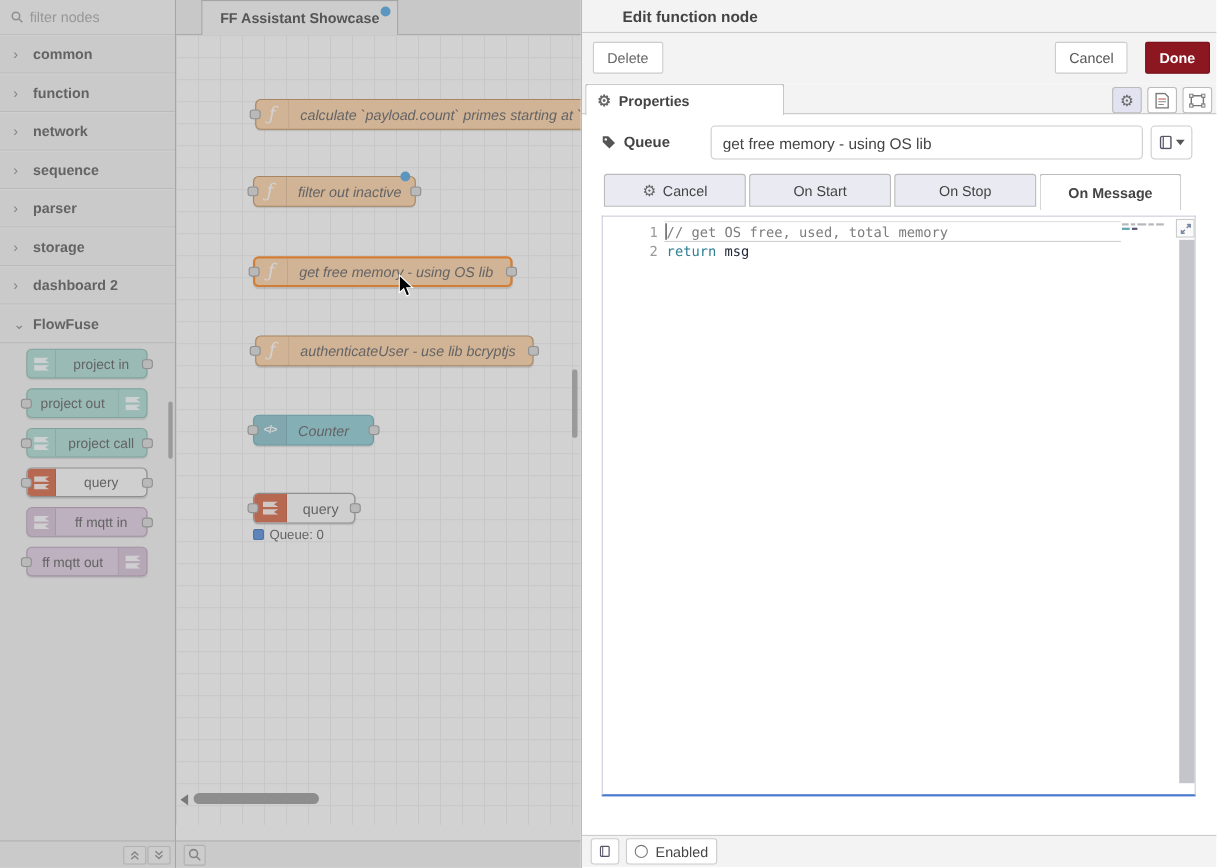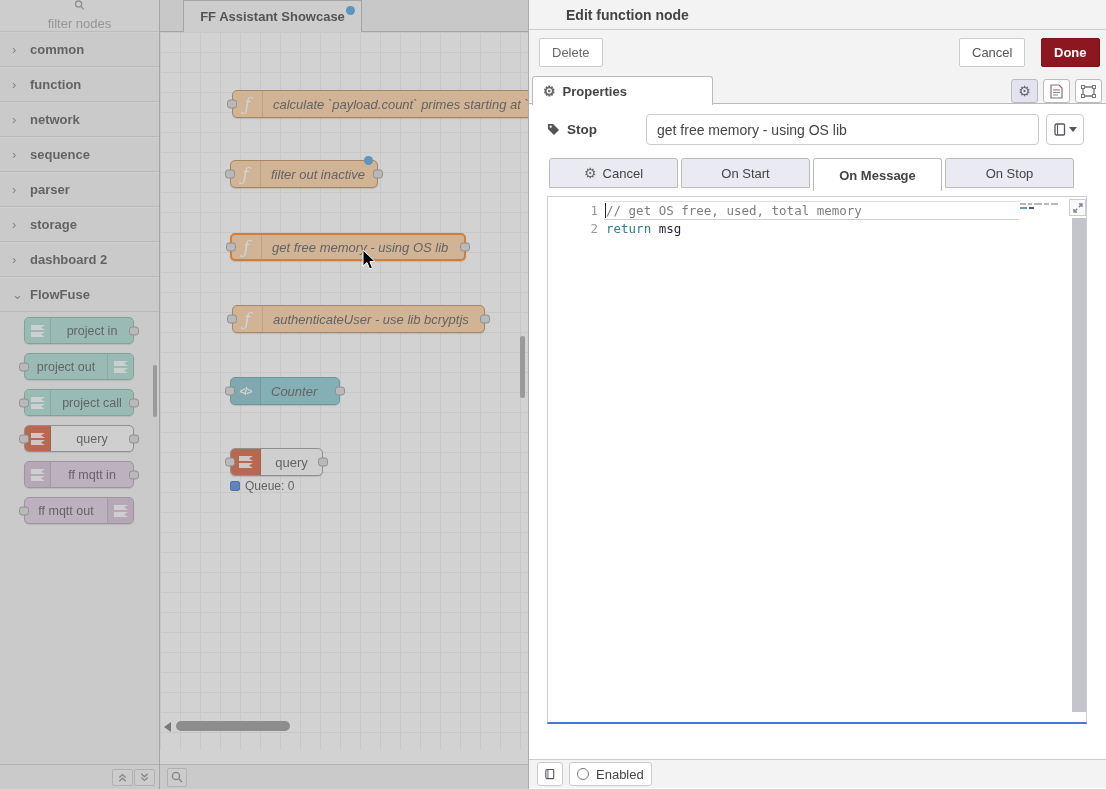--- a/index.html
+++ b/index.html
@@ -2,21 +2,21 @@
 <html><head>
 <meta charset="utf-8">
 <style>
   * { margin:0; padding:0; box-sizing:border-box; }
   html,body { width:1106px; height:789px; overflow:hidden; }
   body { font-family:"Liberation Sans", sans-serif; font-size:13px; color:#444; background:#fff; }
   .app { position:relative; width:1106px; height:789px; background:#fff; }
 
   
   .palette { position:absolute; left:0; top:0; width:160px; height:789px; background:#f3f3f3; border-right:1px solid #bbb; }
-  .palette-search { height:32px; display:flex; align-items:center; gap:6px; padding:0 10px; background:#f7f7f7; border-bottom:1px solid #ddd;flex-direction:column; }
+  .palette-search { height:32px; display:flex; align-items:center; gap:6px; padding:0 10px; background:#f7f7f7; border-bottom:1px solid #ddd; }
   .search-placeholder { color:#a5a5a5; font-size:13px; }
   .palette-cat { height:35px; display:flex; align-items:center; gap:10px; padding:0 12px; border-top:1px solid #fbfbfb; border-bottom:1px solid #d9d9d9; background:#f3f3f3; cursor:pointer; }
   .palette-cat .chev { color:#888; font-size:13px; width:8px; }
   .palette-cat .cat-label { font-weight:bold; color:#555; font-size:13px; }
   .palette-nodes { position:relative; height:250px; }
   .pnode { position:absolute; left:24px; width:110px; height:27px; border-radius:5px; display:flex; font-size:12.5px; color:#555; box-shadow:0 1px 1px rgba(0,0,0,0.12); }
   .pnode .plabel { flex:1; display:flex; align-items:center; justify-content:center; padding:0 6px; white-space:nowrap; }
   .picon { width:26px; display:flex; align-items:center; justify-content:center; }
   .picon.left { border-right:1px solid rgba(0,0,0,0.12); border-radius:4px 0 0 4px; }
   .picon.right { border-left:1px solid rgba(0,0,0,0.12); border-radius:0 4px 4px 0; }
@@ -350,45 +350,45 @@
       </div>
     </div>
 
     <div class="tray-form" style="height:684px;">
       <div class="name-row">
         <div class="name-label">
           <svg width="13" height="13" viewBox="0 0 14 14">
               <path d="M1 1 h5.5 L13 7.5 L7.5 13 L1 6.5 Z" fill="#555"></path>
               <circle cx="4" cy="4" r="1.2" fill="#fff"></circle>
             </svg>
-          <span>Stop</span>
+          <span>Queue</span>
         </div>
         <input class="name-input" value="get free memory - using OS lib" style="">
         <div class="lib-btn">
           <svg width="12" height="13" viewBox="0 0 12 13">
               <path d="M2.5 1 h7 a1 1 0 0 1 1 1 v9 a1 1 0 0 1 -1 1 h-7 a1.5 1.5 0 0 1 -1.5 -1.5 v-8 a1.5 1.5 0 0 1 1.5 -1.5 z" fill="#fff" stroke="#556" stroke-width="1.3"></path>
               <line x1="3.5" y1="1.5" x2="3.5" y2="11.5" stroke="#556" stroke-width="1.1"></line>
             </svg>
           <span class="caret-down"></span>
         </div>
       </div>
 
       <div class="func-tabs" id="func-tabs">
           <div class="ftab">
             <span class="gear">⚙</span>
             <span>Cancel</span>
           </div>
           <div class="ftab">
             <span>On Start</span>
           </div>
+          <div class="ftab">
+            <span>On Stop</span>
+          </div>
           <div class="ftab active">
             <span>On Message</span>
-          </div>
-          <div class="ftab">
-            <span>On Stop</span>
           </div>
         </div>
 
       <div class="editor">
         <div id="code-area">
             <div class="cur-line" style="top: 4px;"></div>
             <div class="caret" style="top: 6px;"></div>
             <div class="ed-line" style="top: 5px;">
               <span class="ed-num">1</span>
               <span class="ed-code"><span class="tok-comment">// get OS free, used, total memory</span></span>

